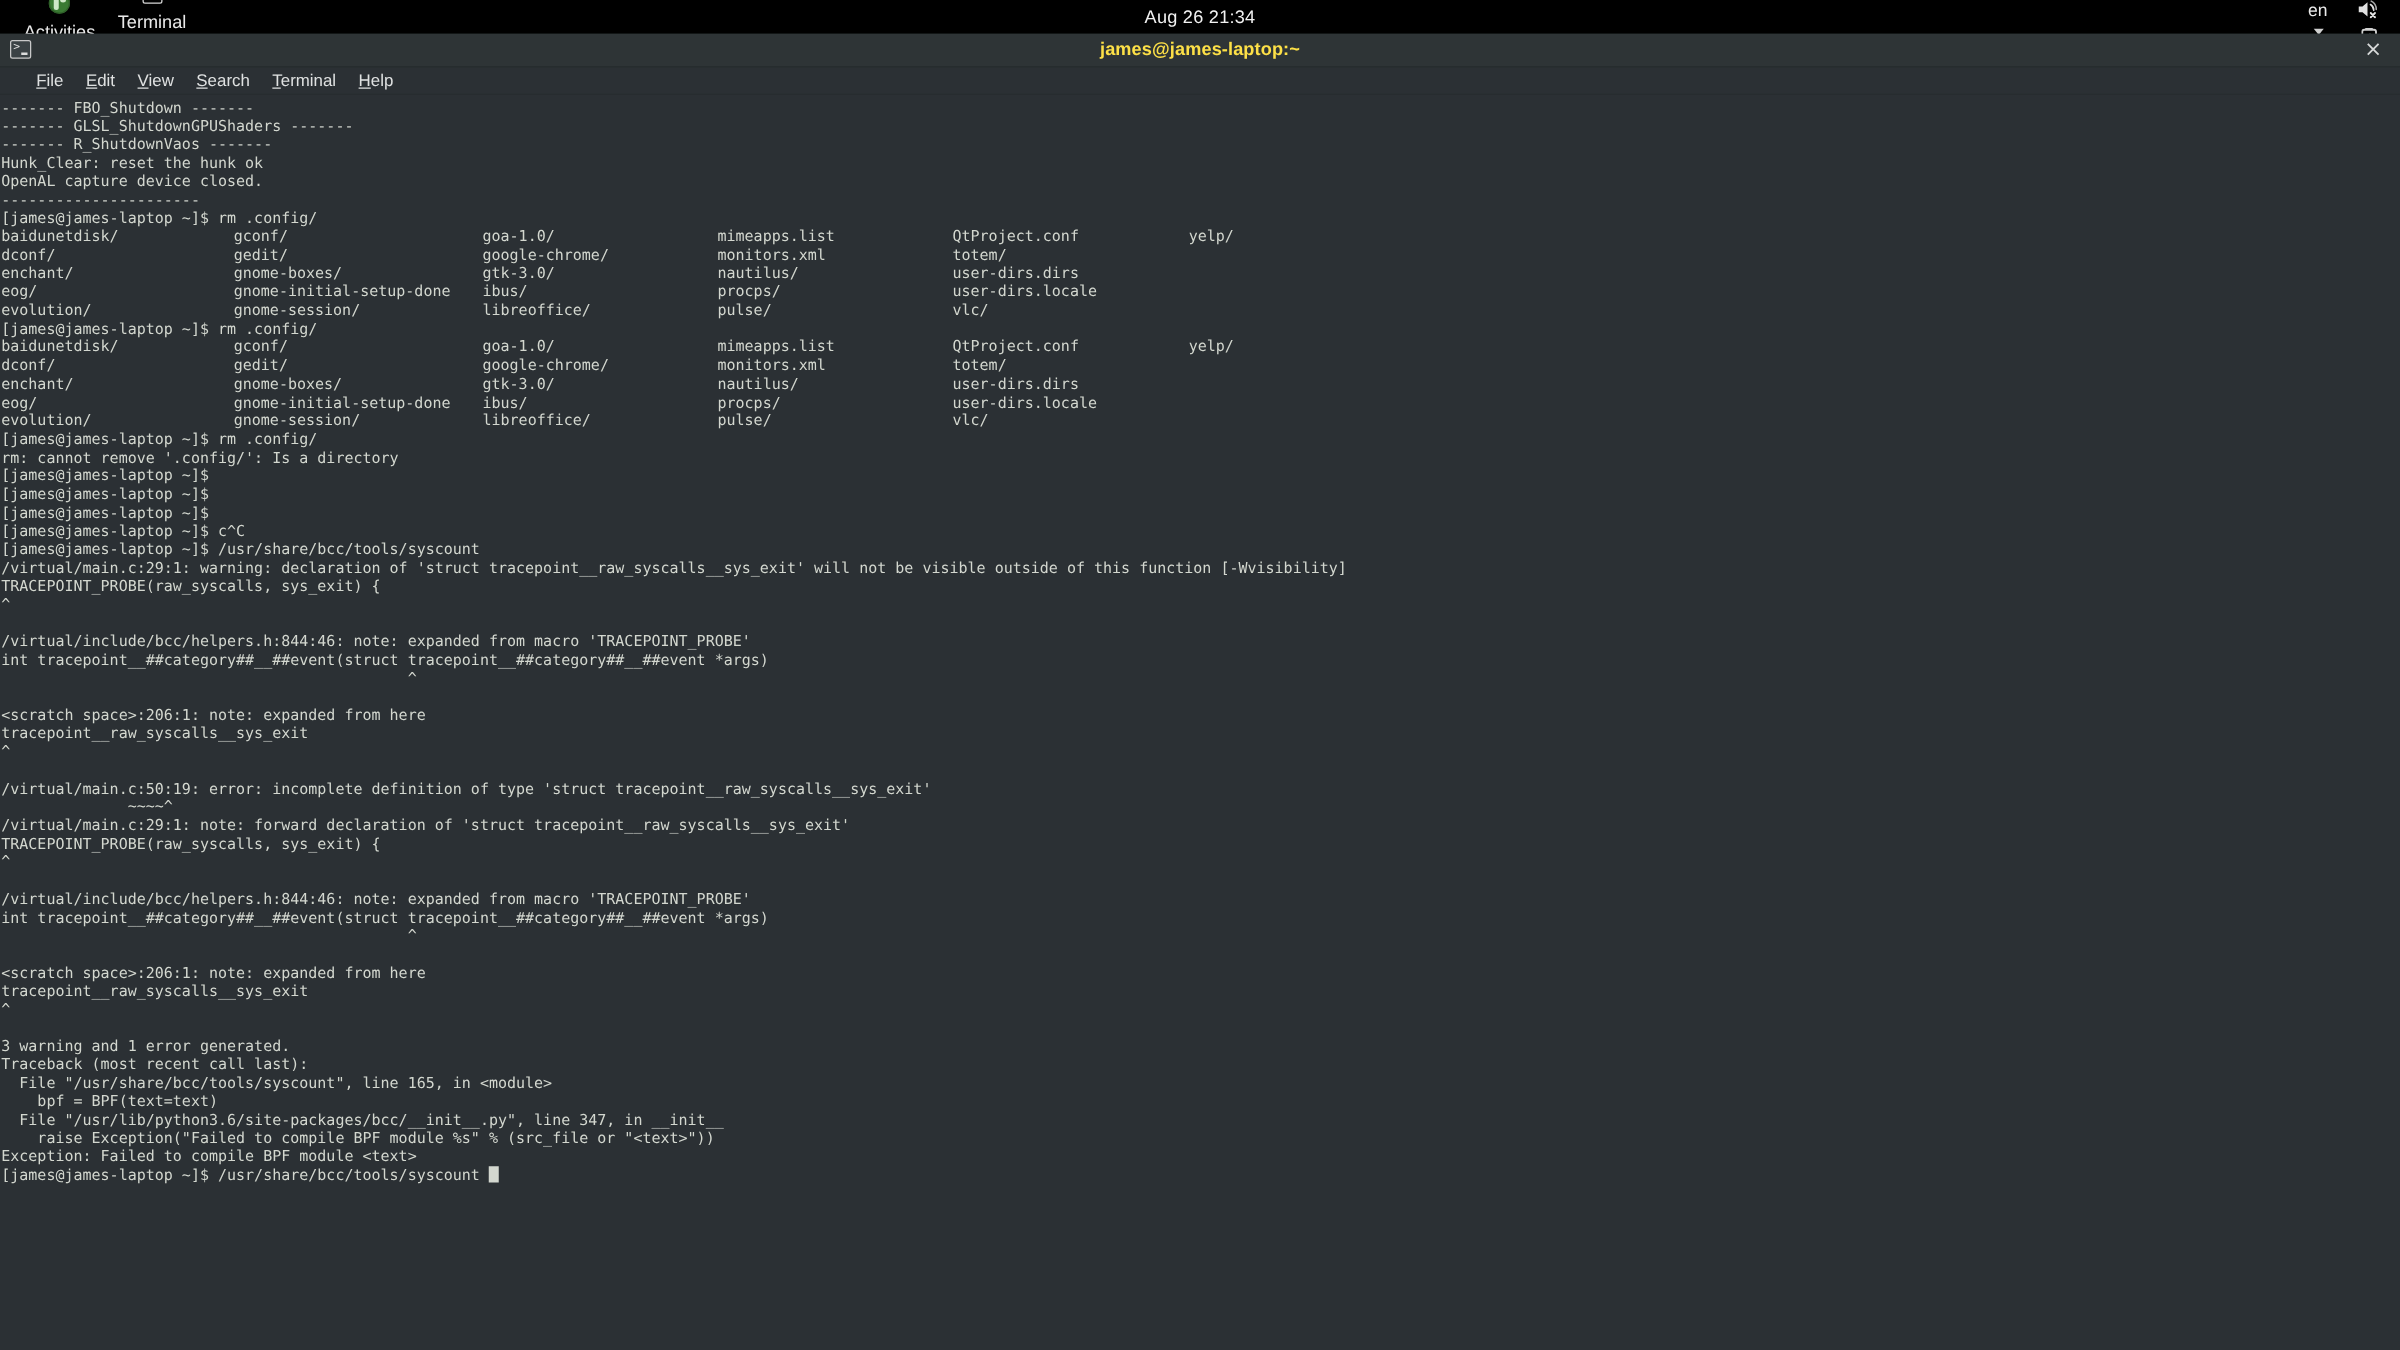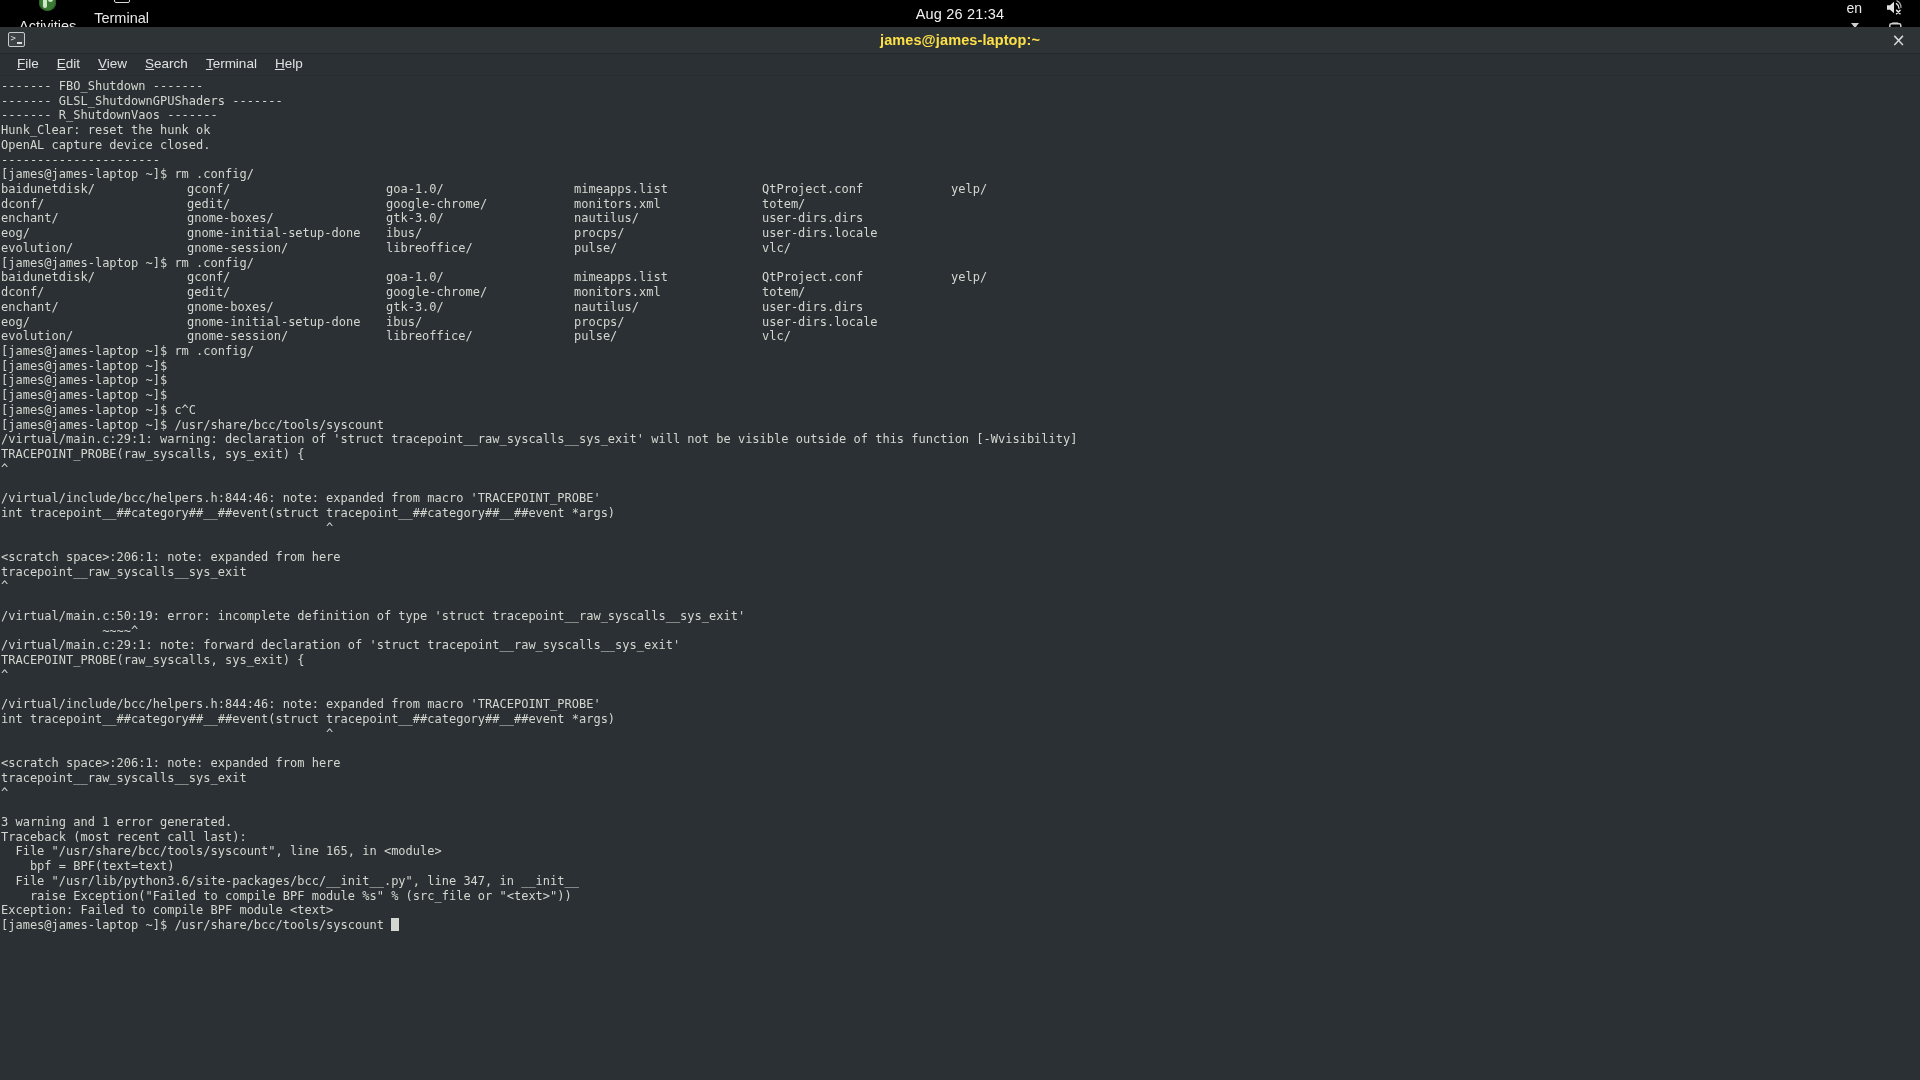--- a/index.html
+++ b/index.html
@@ -110,22 +110,22 @@
   #close-btn {
     position: absolute; right: 12px; top: 4px;
     width: 19px; height: 19px;
     color: #d7d9d9; font-size: 17px; line-height: 19px; text-align: center;
     font-family: "DejaVu Sans", sans-serif;
   }
 
   #menubar {
     height: 22px; flex: none;
     background: #2b3034;
-    display: flex; 
-    padding-left: 8px; gap: 0px;
+    display: flex; align-items: center;
+    padding-left: 20px; gap: 0px;
     border-bottom: 1px solid #272c2f;
   }
   .menu-item {
     font-size: 13.5px; color: #dfe1e1;
     padding: 2px 9px 3px 9px;
   }
   .menu-item u { text-decoration: underline; text-underline-offset: 1px; }
 
   
   #term {
@@ -239,20 +239,21 @@
       <div class="tline"><span class="col" style="left: 0px;">enchant/</span><span class="col" style="left: 186px;">gnome-boxes/</span><span class="col" style="left: 385px;">gtk-3.0/</span><span class="col" style="left: 573px;">nautilus/</span><span class="col" style="left: 761px;">user-dirs.dirs</span></div>
       <div class="tline"><span class="col" style="left: 0px;">eog/</span><span class="col" style="left: 186px;">gnome-initial-setup-done</span><span class="col" style="left: 385px;">ibus/</span><span class="col" style="left: 573px;">procps/</span><span class="col" style="left: 761px;">user-dirs.locale</span></div>
       <div class="tline"><span class="col" style="left: 0px;">evolution/</span><span class="col" style="left: 186px;">gnome-session/</span><span class="col" style="left: 385px;">libreoffice/</span><span class="col" style="left: 573px;">pulse/</span><span class="col" style="left: 761px;">vlc/</span></div>
       <div class="tline">[james@james-laptop ~]$ rm .config/</div>
       <div class="tline"><span class="col" style="left: 0px;">baidunetdisk/</span><span class="col" style="left: 186px;">gconf/</span><span class="col" style="left: 385px;">goa-1.0/</span><span class="col" style="left: 573px;">mimeapps.list</span><span class="col" style="left: 761px;">QtProject.conf</span><span class="col" style="left: 950px;">yelp/</span></div>
       <div class="tline"><span class="col" style="left: 0px;">dconf/</span><span class="col" style="left: 186px;">gedit/</span><span class="col" style="left: 385px;">google-chrome/</span><span class="col" style="left: 573px;">monitors.xml</span><span class="col" style="left: 761px;">totem/</span></div>
       <div class="tline"><span class="col" style="left: 0px;">enchant/</span><span class="col" style="left: 186px;">gnome-boxes/</span><span class="col" style="left: 385px;">gtk-3.0/</span><span class="col" style="left: 573px;">nautilus/</span><span class="col" style="left: 761px;">user-dirs.dirs</span></div>
       <div class="tline"><span class="col" style="left: 0px;">eog/</span><span class="col" style="left: 186px;">gnome-initial-setup-done</span><span class="col" style="left: 385px;">ibus/</span><span class="col" style="left: 573px;">procps/</span><span class="col" style="left: 761px;">user-dirs.locale</span></div>
       <div class="tline"><span class="col" style="left: 0px;">evolution/</span><span class="col" style="left: 186px;">gnome-session/</span><span class="col" style="left: 385px;">libreoffice/</span><span class="col" style="left: 573px;">pulse/</span><span class="col" style="left: 761px;">vlc/</span></div>
       <div class="tline">[james@james-laptop ~]$ rm .config/</div>
+      <div class="tline">rm: cannot remove '.config/': Is a directory</div>
       <div class="tline">[james@james-laptop ~]$</div>
       <div class="tline">[james@james-laptop ~]$</div>
       <div class="tline">[james@james-laptop ~]$</div>
       <div class="tline">[james@james-laptop ~]$ c^C</div>
       <div class="tline">[james@james-laptop ~]$ /usr/share/bcc/tools/syscount</div>
       <div class="tline">/virtual/main.c:29:1: warning: declaration of 'struct tracepoint__raw_syscalls__sys_exit' will not be visible outside of this function [-Wvisibility]</div>
       <div class="tline">TRACEPOINT_PROBE(raw_syscalls, sys_exit) {</div>
       <div class="tline">^</div>
       <div class="tline">&nbsp;</div>
       <div class="tline">/virtual/include/bcc/helpers.h:844:46: note: expanded from macro 'TRACEPOINT_PROBE'</div>

